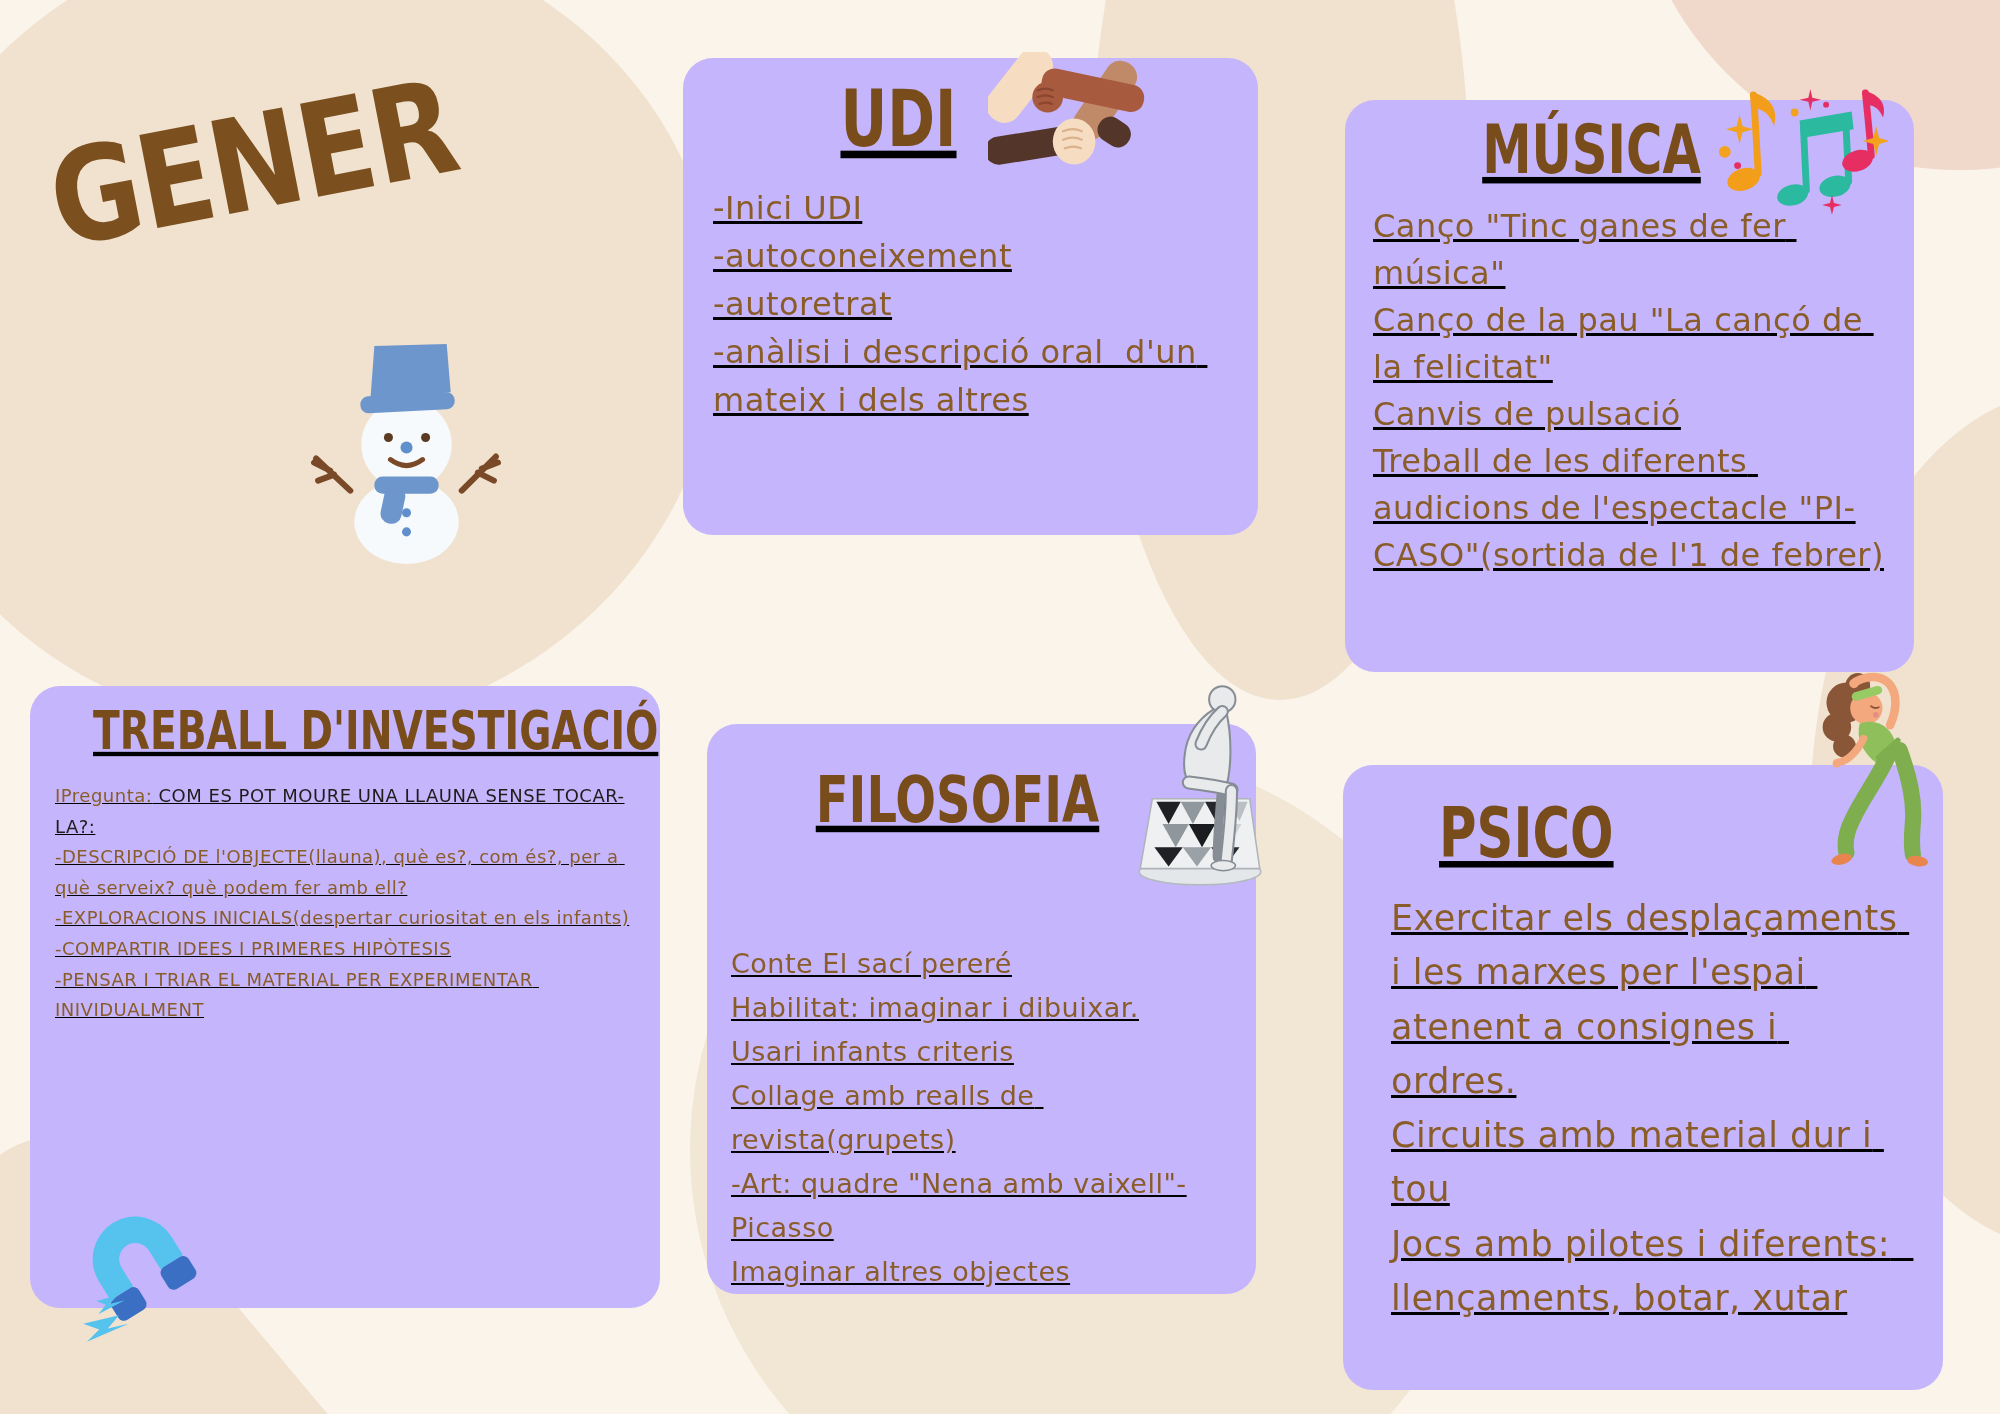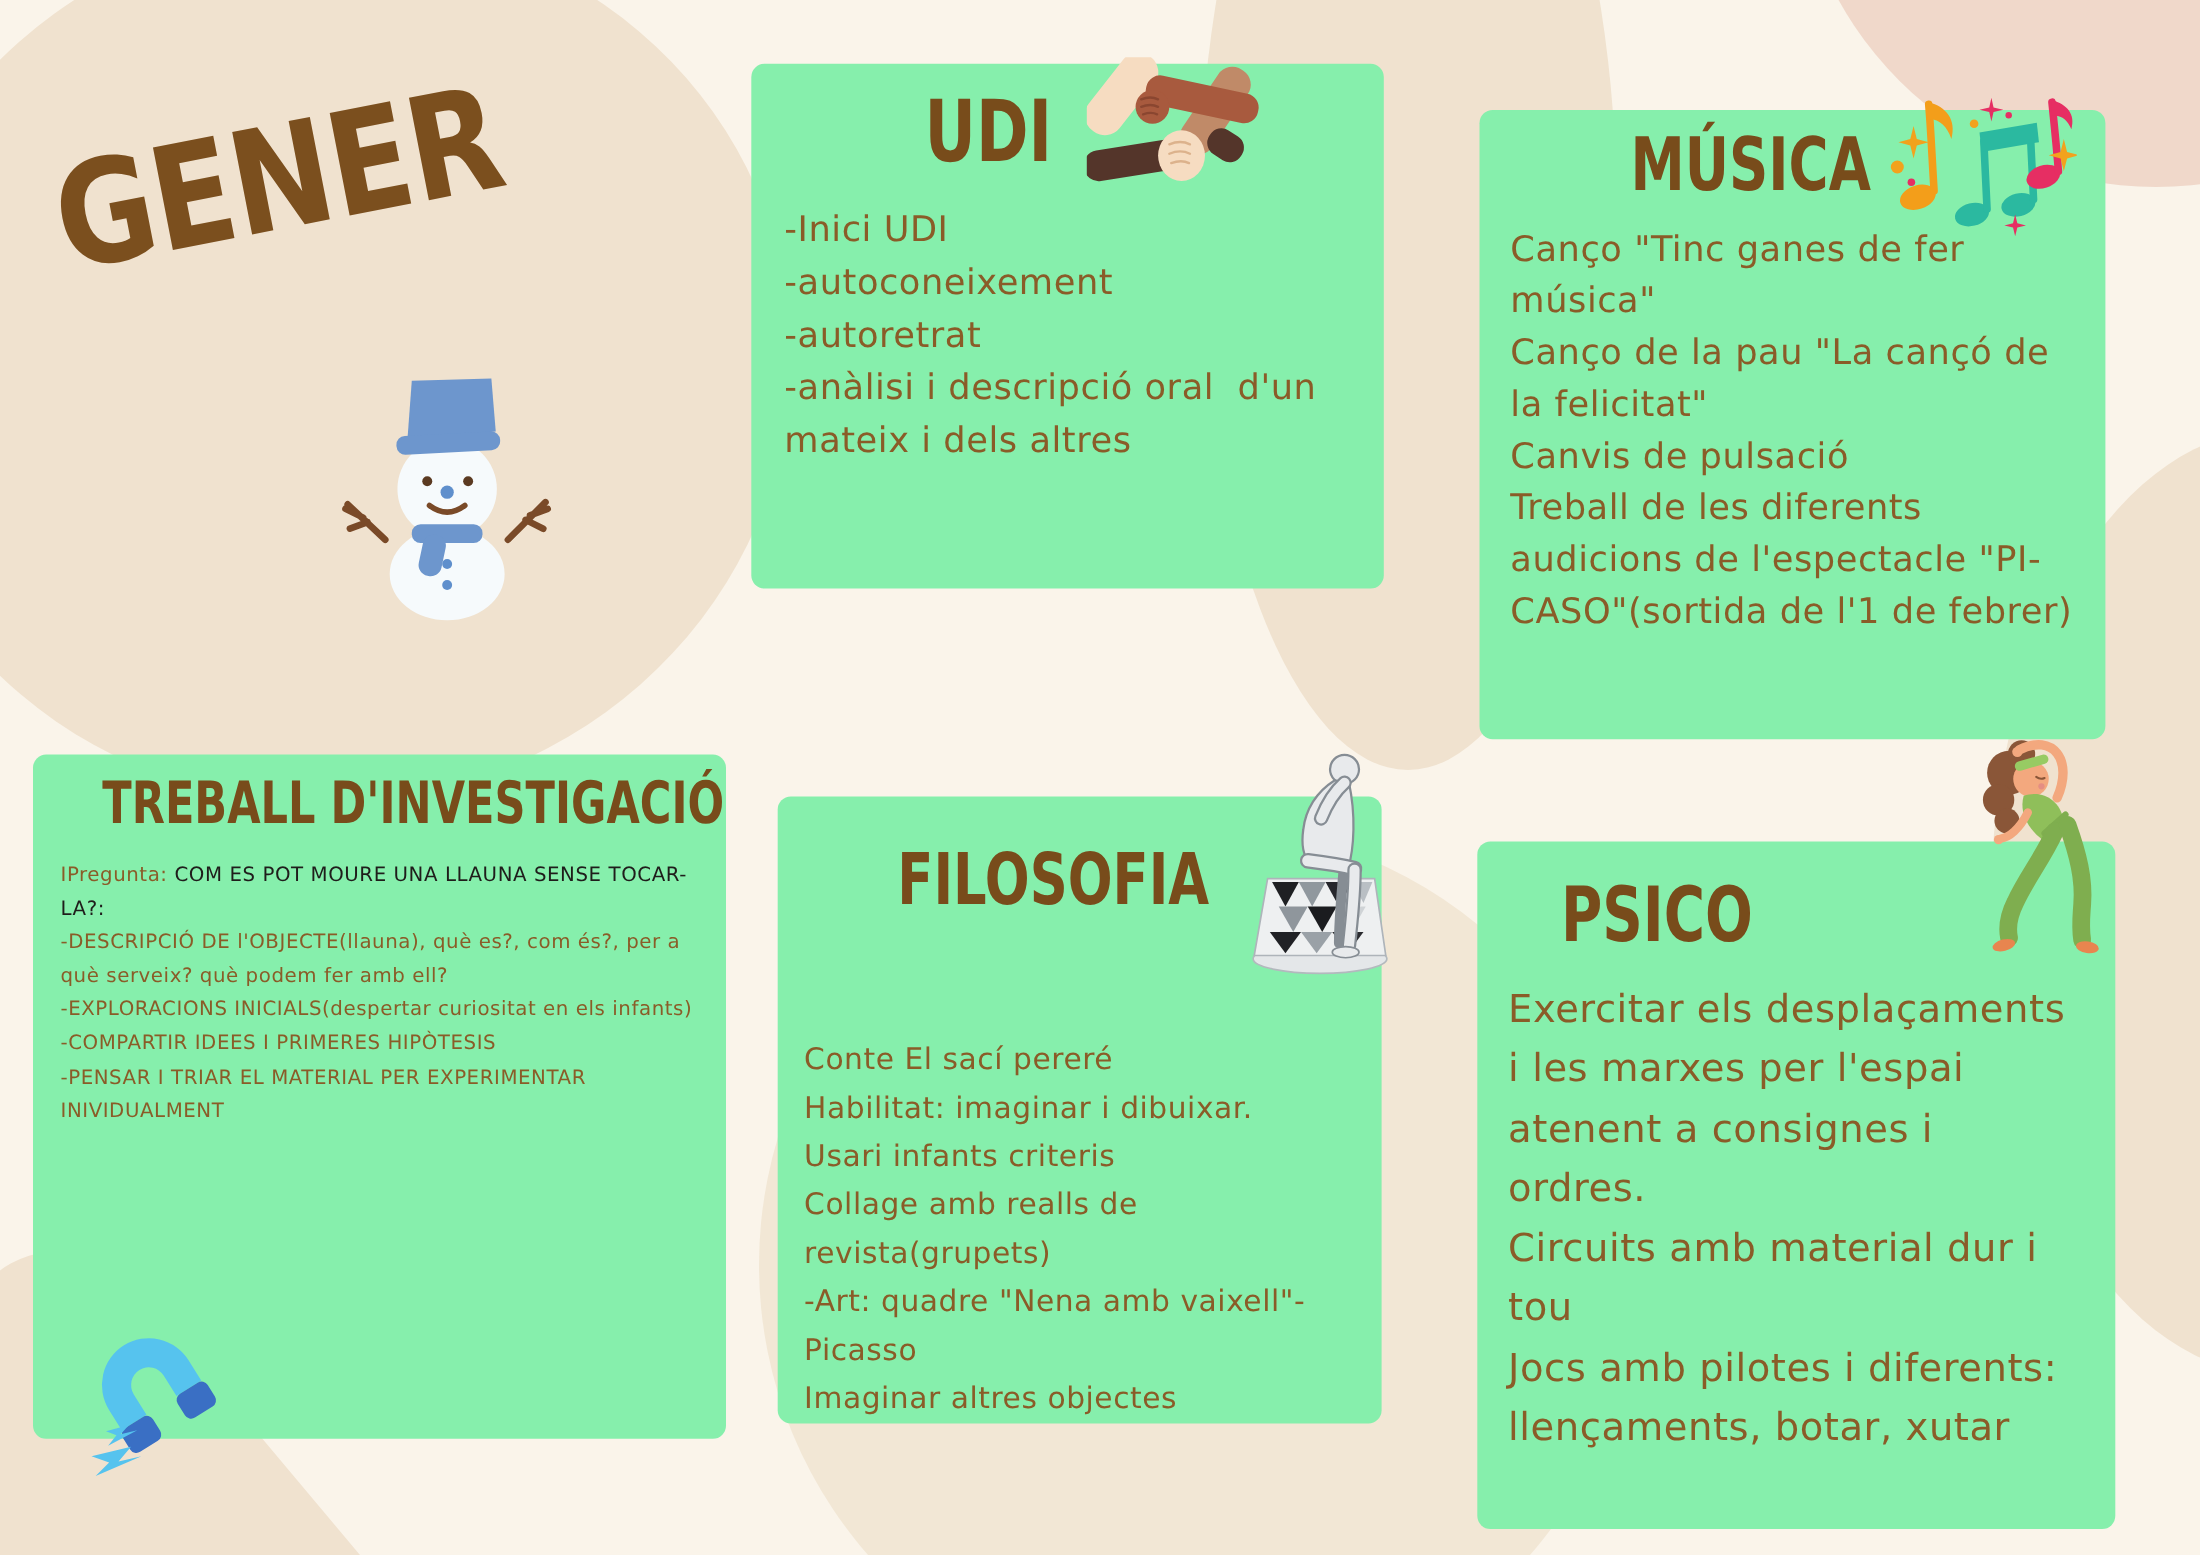--- a/index.html
+++ b/index.html
@@ -22,26 +22,26 @@
   .blob-right{left:1810px;top:390px;width:520px;height:860px;border-radius:50%;
     background:#f0e2cf;}
   
   .gener{
     position:absolute;z-index:2;left:52px;top:130px;
     font-size:125px;font-weight:bold;color:#7b4f1e;letter-spacing:-2px;
     transform:rotate(-11deg) scale(.88,1.04);transform-origin:left center;
     white-space:nowrap;
   }
   
-  .card{position:absolute;z-index:1;background:#86efac;border-radius:12px;}
+  .card{position:absolute;z-index:1;background:#c4b5fd;border-radius:30px;text-decoration:underline;}
   #card-udi      {left:683px; top:58px;  width:575px;height:477px;}
   #card-musica   {left:1345px;top:100px; width:569px;height:572px;}
   #card-treball  {left:30px;  top:686px; width:630px;height:622px;}
   #card-filosofia{left:707px; top:700px; width:549px;height:570px;margin-top:24px;}
-  #card-psico    {left:1343px;top:765px; width:580px;height:625px;}
+  #card-psico    {left:1343px;top:765px; width:580px;height:625px;padding-left:20px;}
   .card-title{
     font-weight:bold;color:#784c1b;text-align:center;white-space:nowrap;
     transform:scale(.8,1.08);transform-origin:center top;
   }
   #card-udi .card-title      {font-size:72px;margin-top:16px;padding-right:180px;}
   #card-musica .card-title   {font-size:62px;margin-top:10px;padding-right:95px;}
   #card-treball .card-title  {font-size:49px;margin-top:14px;}
   #card-filosofia .card-title{font-size:60px;margin-top:38px;padding-right:60px;}
   #card-psico .card-title    {font-size:64px;margin-top:28px;text-align:left;
                               padding-left:95px;transform-origin:left top;}

